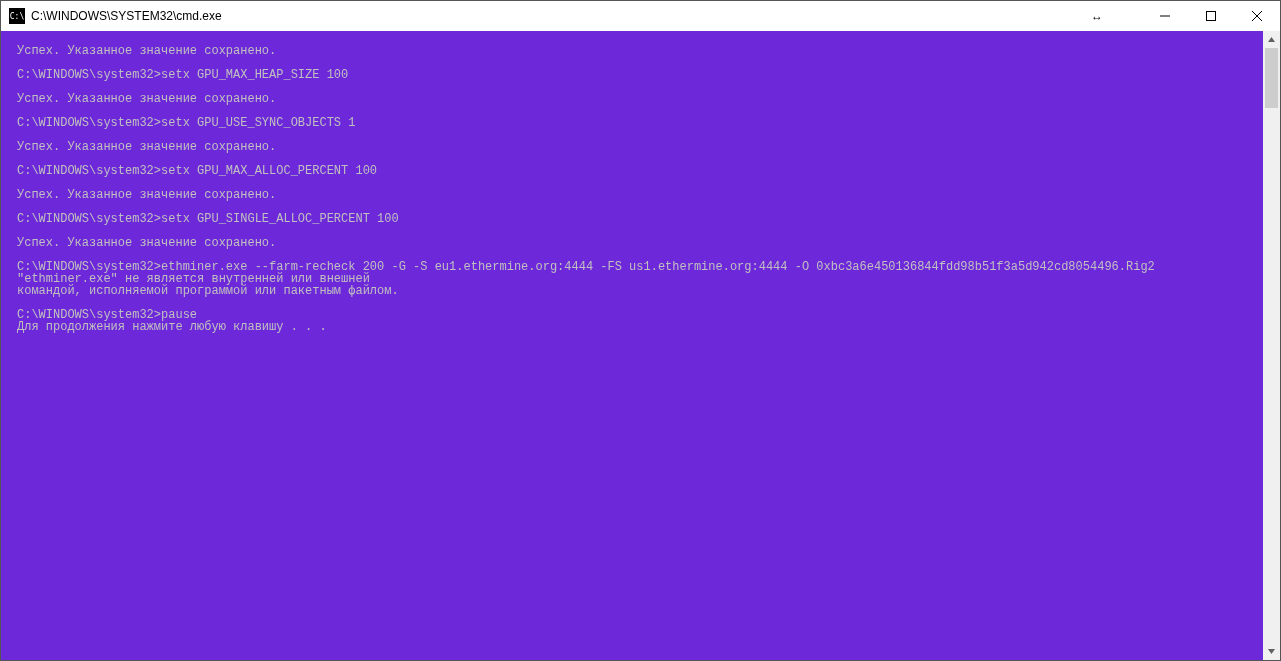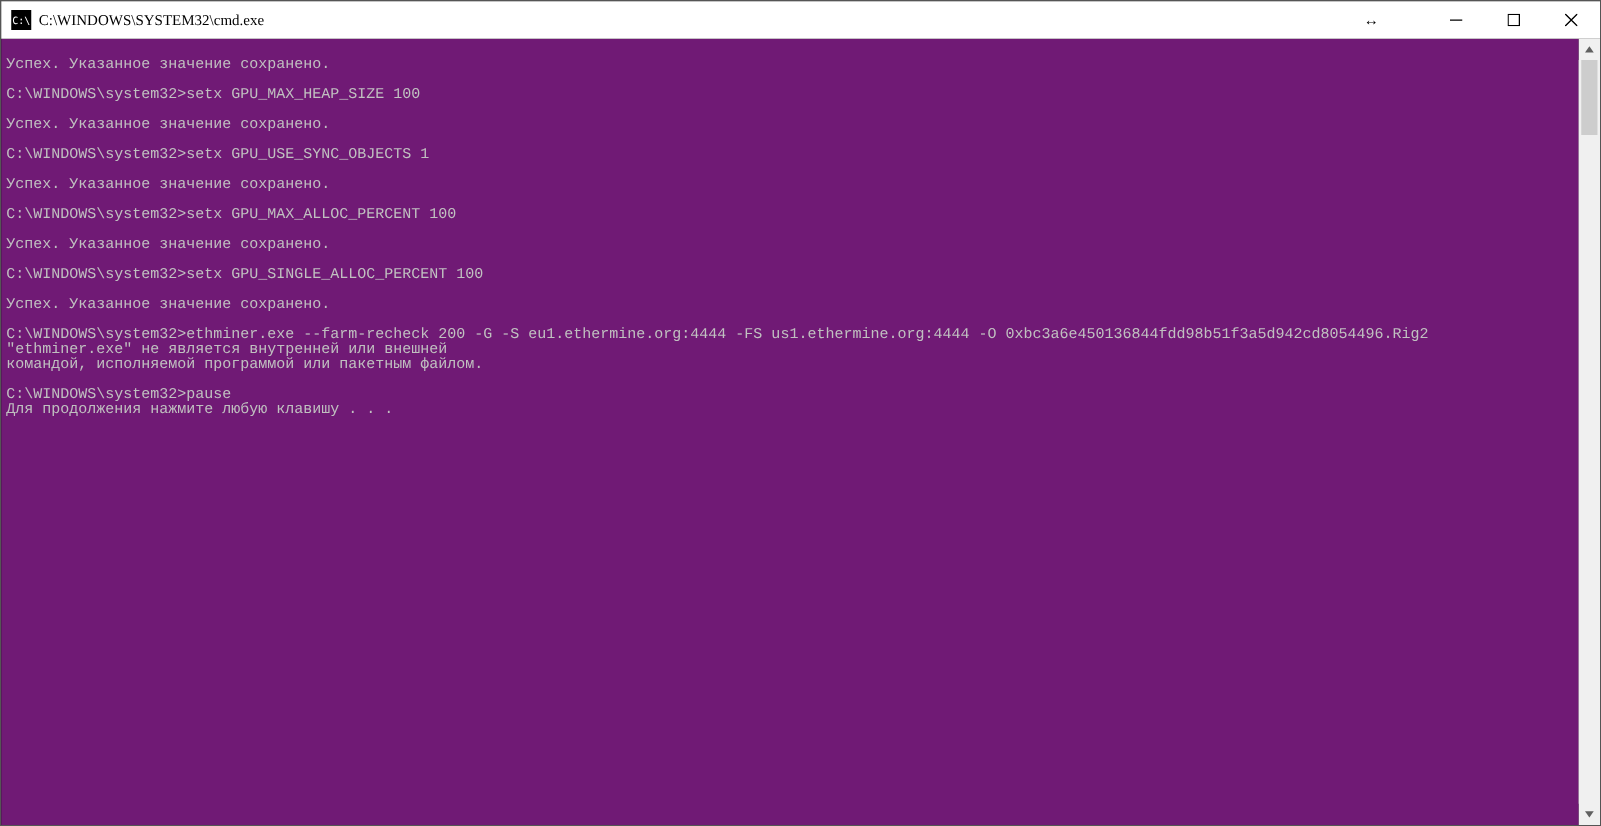--- a/index.html
+++ b/index.html
@@ -1,25 +1,25 @@
 <!DOCTYPE html>
 <html><head>
 <meta charset="utf-8">
 <style>
   * { margin: 0; padding: 0; box-sizing: border-box; }
   html, body { width: 1281px; height: 661px; font-family: "Segoe UI", Tahoma, sans-serif; background: #000; overflow: hidden; }
   .window { width: 1281px; height: 661px; background: #000; display: flex; flex-direction: column; border: 1px solid #555; }
   .titlebar { height: 30px; background: #fff; display: flex; align-items: center; font-size: 12px; color: #000; position: relative; }
   .titlebar .icon { width: 16px; height: 16px; margin: 0 6px 0 8px; background: #000; display: inline-flex; align-items: center; justify-content: center; font-size: 8px; color: #fff; font-family: Consolas, monospace; }
-  .titlebar .title { flex: 0 0 auto; font-family: Liberation Serif, serif; }
+  .titlebar .title { flex: 0 0 auto; }
   .titlebar .spacer { flex: 1 1 auto; }
   .titlebar .resize-icon { width: 30px; text-align: center; font-size: 12px; color:#000; }
   .titlebar .wbtn { width: 46px; height: 30px; display: flex; align-items: center; justify-content: center; font-size: 10px; color: #000; }
   .body-wrap { flex: 1 1 auto; display: flex; }
-  .terminal { flex: 1 1 auto; background: #701a75; color: #c0c0c0; font-family: Consolas, "Courier New", monospace; font-size: 12px; line-height: 12px; padding: 2px 4px; white-space: pre; overflow: hidden; }
+  .terminal { flex: 1 1 auto; background: #6d28d9; color: #c0c0c0; font-family: Consolas, "Courier New", monospace; font-size: 12px; line-height: 12px; padding: 2px 16px; white-space: pre; overflow: hidden; }
   .scrollbar { width: 17px; background: #f0f0f0; display: flex; flex-direction: column; }
   .scrollbar .arrow { height: 17px; display: flex; align-items: center; justify-content: center; font-size: 9px; color: #555; }
   .scrollbar .track { flex: 1 1 auto; background: #f0f0f0; position: relative; }
   .scrollbar .thumb { position: absolute; left: 2px; right: 2px; top: 0; height: 60px; background: #cdcdcd; }
   svg { display: block; }
 </style>
 </head>
 <body>
 
 <div class="window">

